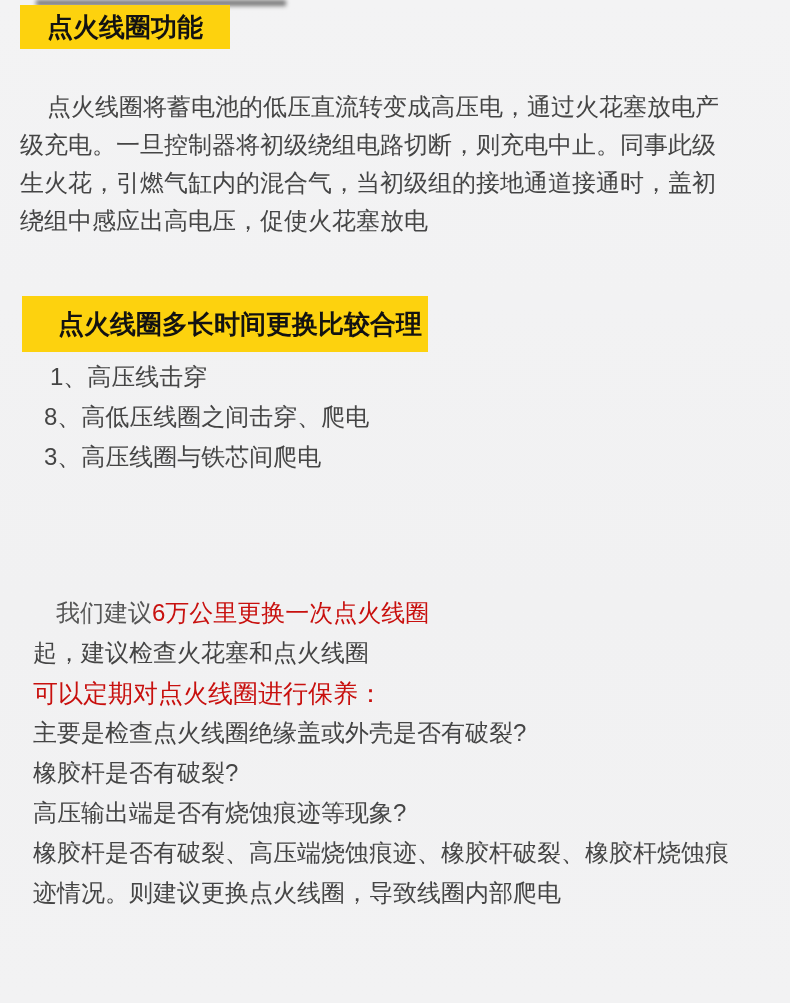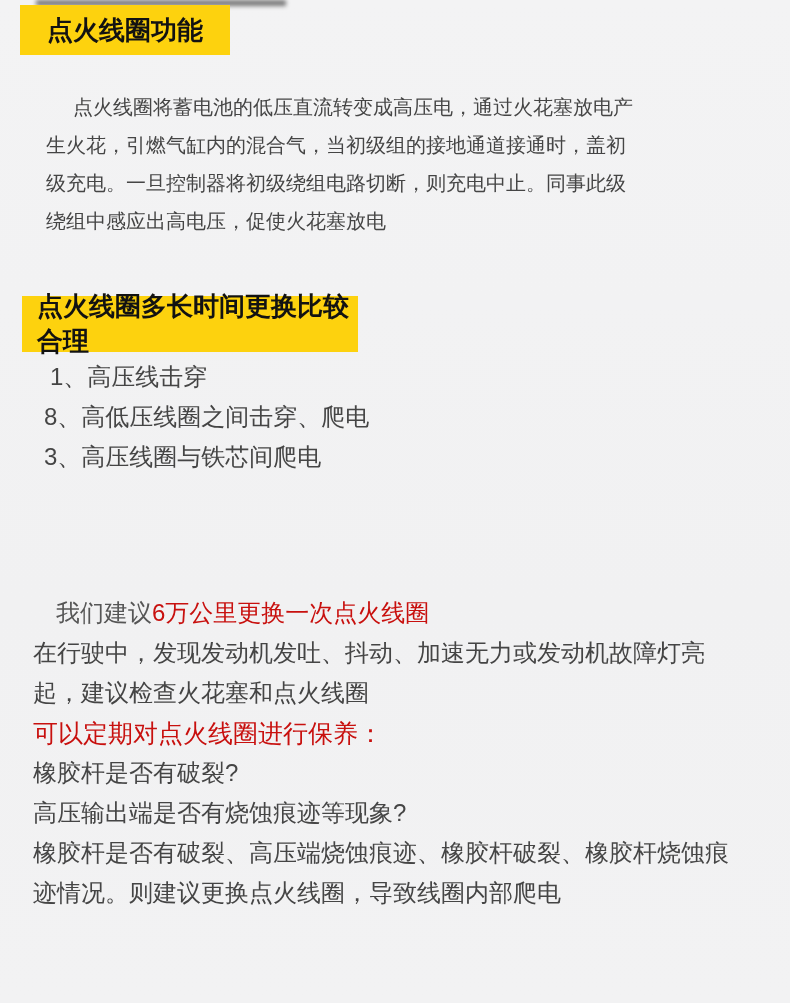--- a/index.html
+++ b/index.html
@@ -31,36 +31,36 @@
     font-weight: bold;
     font-size: 26px;
     display: flex;
     align-items: center;
     box-sizing: border-box;
   }
   .header-1 {
     left: 20px;
     top: 5px;
     width: 210px;
-    height: 50px;
+    height: 44px;
     padding-left: 27px;
   }
   .header-2 {
     left: 22px;
     top: 296px;
-    width: 336px;
+    width: 406px;
     height: 56px;
-    padding-left: 15px;
+    padding-left: 36px;
   }
   .para {
     position: absolute;
-    left: 46px;
+    left: 20px;
     top: 88px;
     width: 740px;
-    font-size: 20px;
+    font-size: 24px;
     color: #454545;
   }
   .para .line {
     height: 38px;
     line-height: 38px;
     white-space: nowrap;
   }
   .para .line.indent {
     padding-left: 27px;
   }
@@ -112,41 +112,41 @@
 <div class="doc">
 
   <div class="top-smudge"></div>
 
   <div class="yellow-header header-1">
     <span>点火线圈功能</span>
   </div>
 
   <div class="para">
     <div class="line indent">点火线圈将蓄电池的低压直流转变成高压电，通过火花塞放电产</div>
+    <div class="line">级充电。一旦控制器将初级绕组电路切断，则充电中止。同事此级</div>
     <div class="line">生火花，引燃气缸内的混合气，当初级组的接地通道接通时，盖初</div>
-    <div class="line">级充电。一旦控制器将初级绕组电路切断，则充电中止。同事此级</div>
     <div class="line">绕组中感应出高电压，促使火花塞放电</div>
   </div>
 
   <div class="yellow-header header-2">
     <span>点火线圈多长时间更换比较合理</span>
   </div>
 
   <div class="list">
     <div class="item first">1、高压线击穿</div>
     <div class="item">8、高低压线圈之间击穿、爬电</div>
     <div class="item">3、高压线圈与铁芯间爬电</div>
   </div>
 
   <div class="advice">
     <div class="line">
       <span class="prefix">我们建议</span><span class="red">6万公里更换一次点火线圈</span>
     </div>
-    <div class="line">在行驶中，发现发动机发吐、抖动、加速无力或发动机故障灯亮</div>
     <div class="line">起，建议检查火花塞和点火线圈</div>
     <div class="line red-bold">可以定期对点火线圈进行保养：</div>
+    <div class="line">主要是检查点火线圈绝缘盖或外壳是否有破裂?</div>
     <div class="line">橡胶杆是否有破裂?</div>
     <div class="line">高压输出端是否有烧蚀痕迹等现象?</div>
     <div class="line">橡胶杆是否有破裂、高压端烧蚀痕迹、橡胶杆破裂、橡胶杆烧蚀痕</div>
     <div class="line">迹情况。则建议更换点火线圈，导致线圈内部爬电</div>
   </div>
 
 </div>
 
 </body></html>

